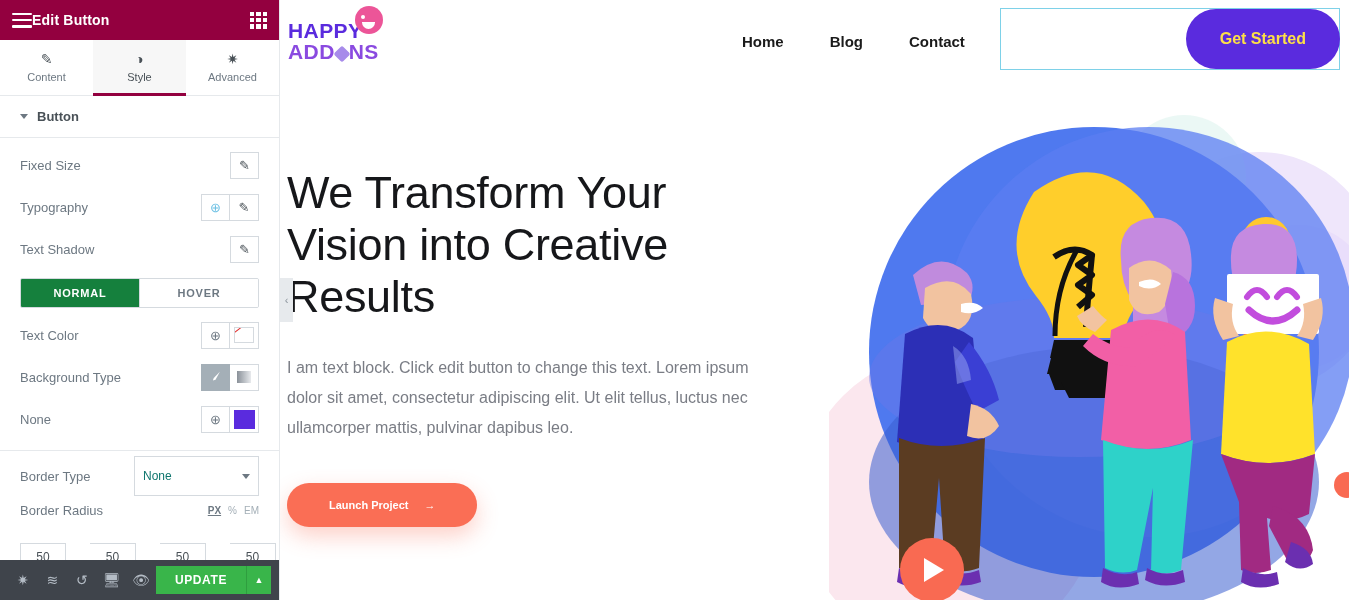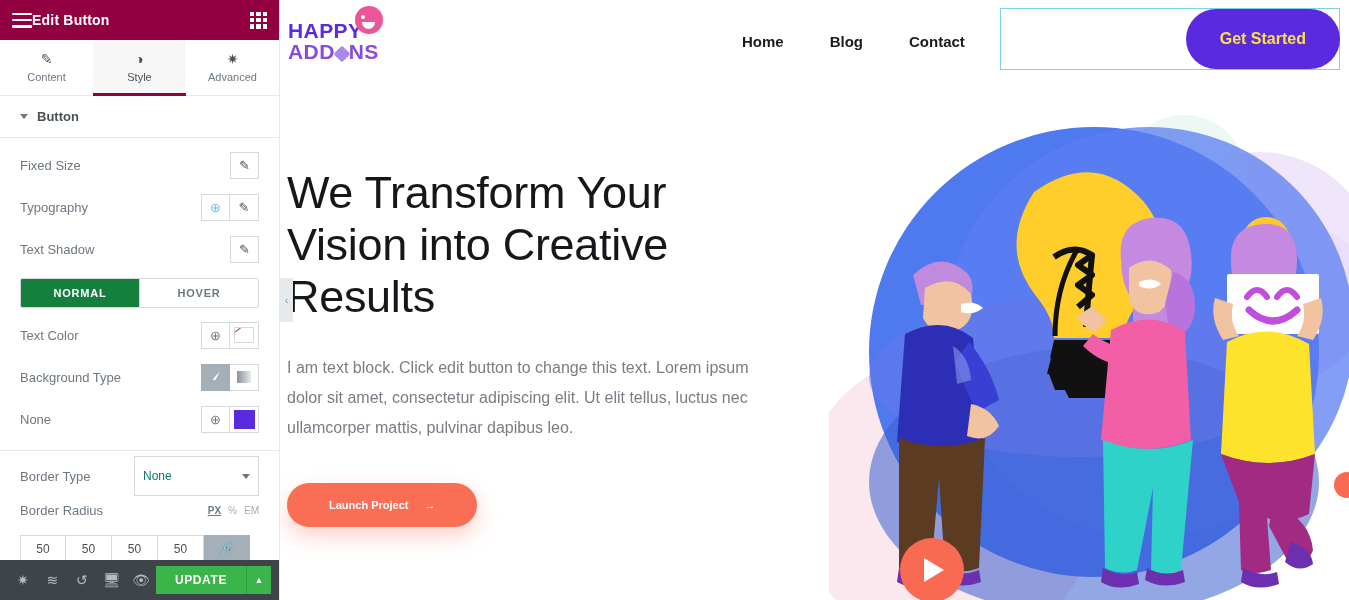--- a/index.html
+++ b/index.html
@@ -89,21 +89,21 @@
 
   .select {
     width:125px; height:40px; border:1px solid #d5dadf; background:#fff;
     font-size:12px; color:#0f766e; display:flex; align-items:center;
     padding: 0 8px; justify-content:space-between; cursor:pointer;
   }
   .units { display:flex; gap:7px; align-items:center; }
   .units span { font-size:10px; color:#a4afb7; cursor:pointer; }
   .units span.on { color:#6d7882; text-decoration:underline; font-weight:bold;}
 
-  .radius-row { display:flex; margin-top: 12px; }
+  .radius-row { display:flex; margin-top: 20px; gap: 24px; }
   .radius-row input {
     width: 46px; height: 27px; border:1px solid #d5dadf; background:#fff;
     text-align:center; font-size:12px; color:#495157;
     font-family:"Liberation Sans",sans-serif; outline:none;
   }
   .radius-row input + input { border-left:none; }
   .link-btn {
     width: 46px; height:27px; background:#a4afb7; border:1px solid #a4afb7;
     border-left:none; display:flex;align-items:center;justify-content:center;
     color:#fff; font-size:12px; cursor:pointer;

